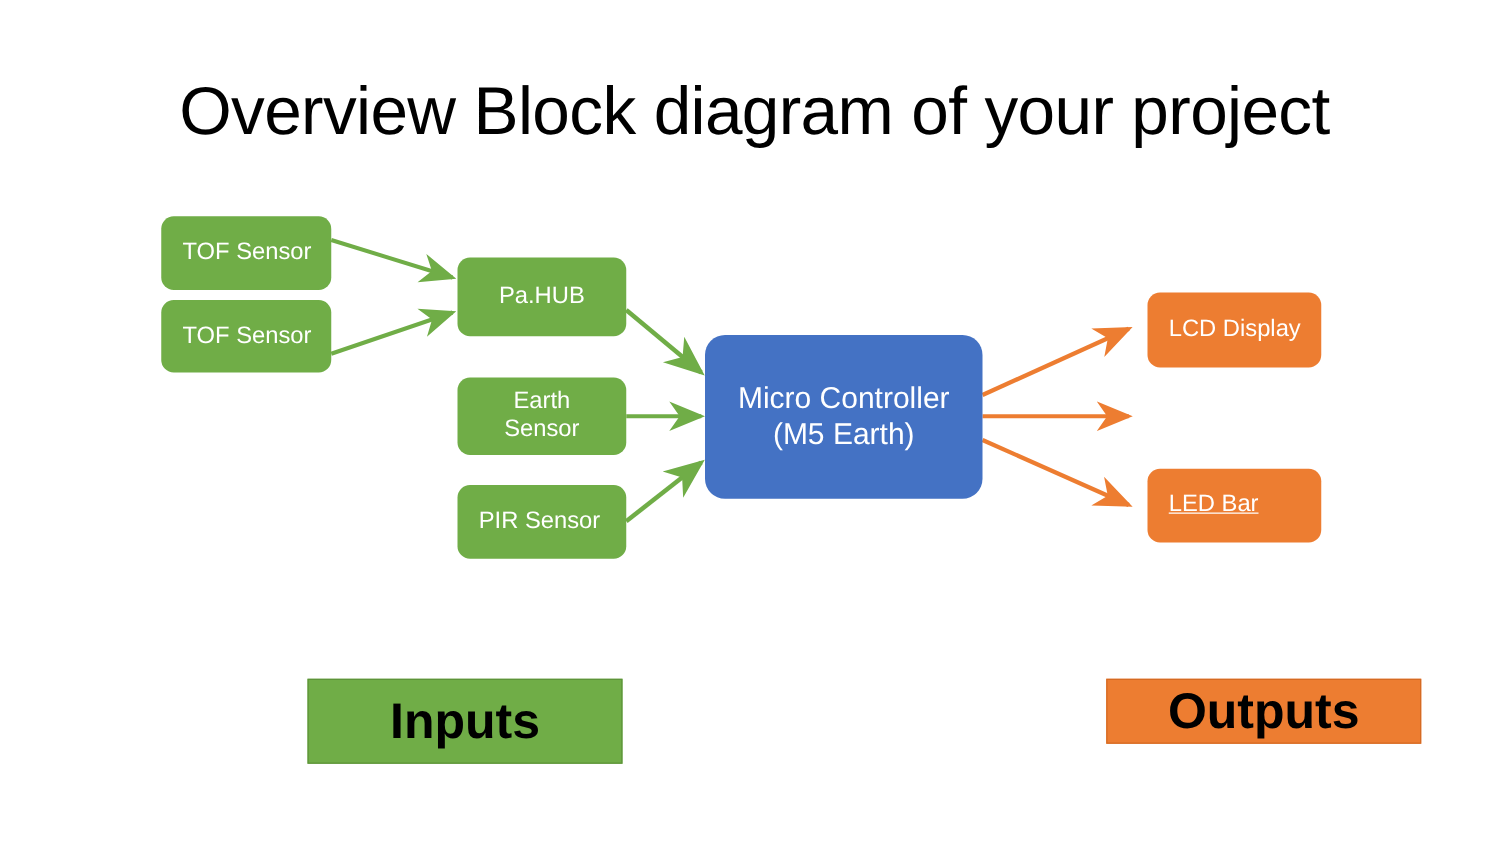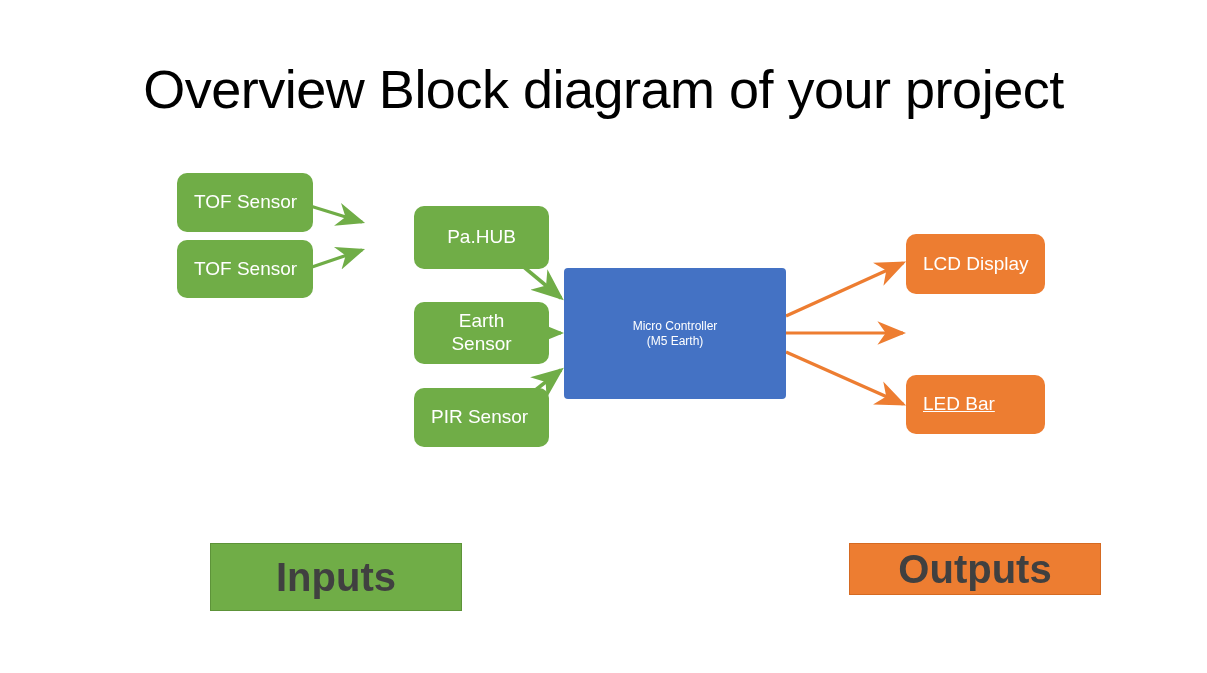--- a/index.html
+++ b/index.html
@@ -41,38 +41,39 @@
   .node {
     position: absolute;
     border-radius: 10px;
     color: #ffffff;
     font-size: 19px;
     line-height: 1.2;
     display: flex;
     align-items: center;
     box-sizing: border-box;
   }
-  .node.green { background: #70AD47; margin-left: 48px; }
-  .node.orange { background: #ED7D31; }
+  .node.green { background: #70AD47; }
+  .node.orange { background: #ED7D31; margin-left: 12px; }
   .node.blue {
     background: #4472C4;
-    border-radius: 4px;
-    font-size: 12px;
+    border-radius: 16px;
+    font-size: 24px;
   }
   .align-left   { justify-content: flex-start; padding-left: 17px; text-align: left; }
   .align-center { justify-content: center; text-align: center; }
   .legend {
     position: absolute;
     display: flex;
     align-items: center;
     justify-content: center;
-    color: #404040;
+    color: #000000;
     font-size: 40px;
     font-weight: bold;
     box-sizing: border-box;
+    margin-left: 36px;
   }
   .legend.green  { background: #70AD47; border: 1px solid #5d9339; }
   .legend.orange { background: #ED7D31; border: 1px solid #d56a22; }
 </style>
 </head>
 <body>
 
 <div id="slide">
 
   <div id="slide-title">Overview Block diagram of your project</div>

